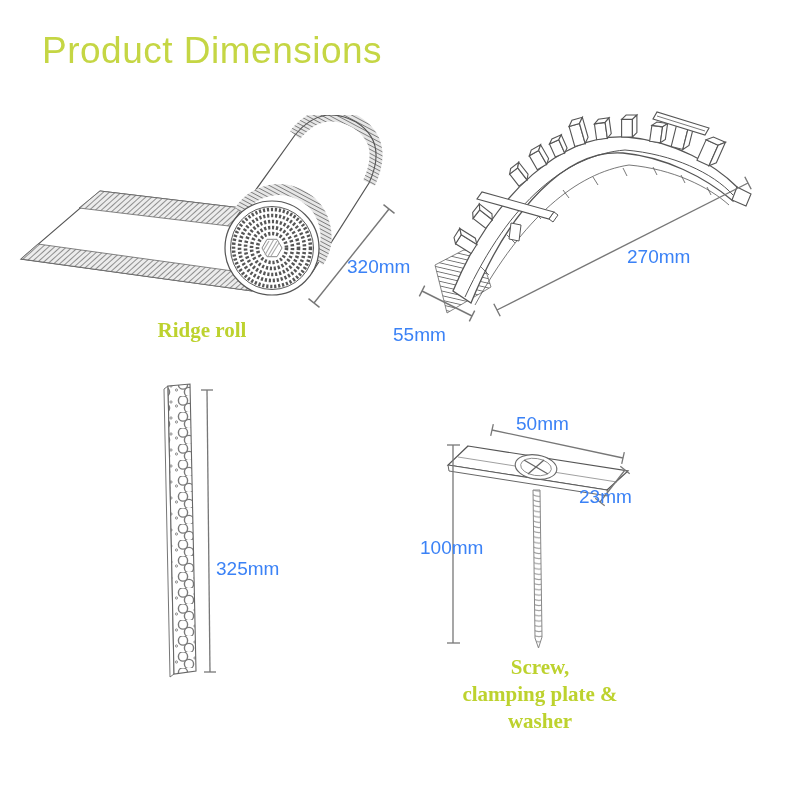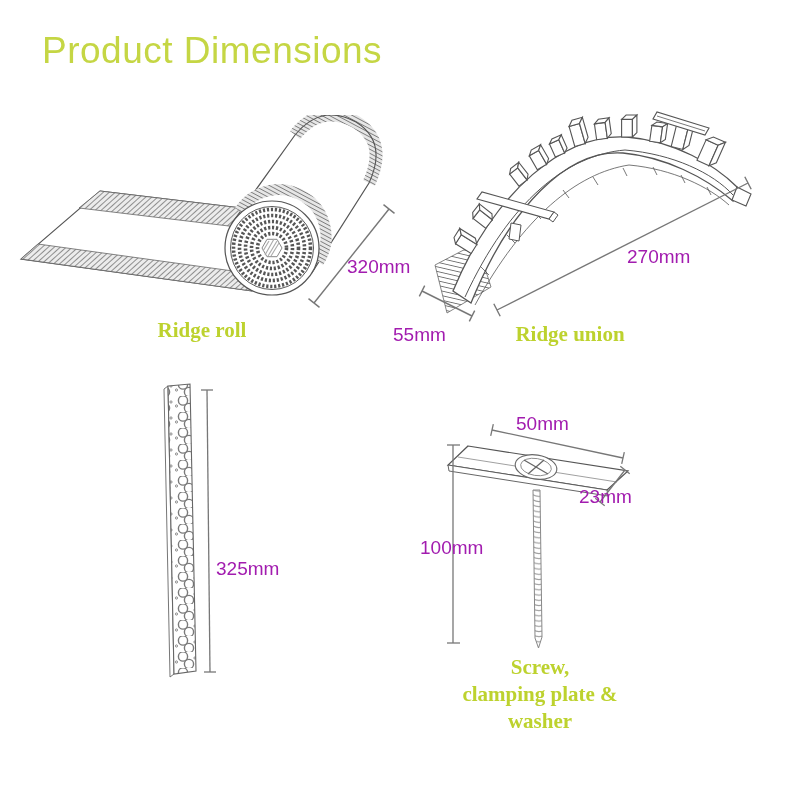--- a/index.html
+++ b/index.html
@@ -1,21 +1,21 @@
 <!DOCTYPE html>
 <html><head>
 <meta charset="utf-8">
 <style>
   html,body{margin:0;padding:0;background:#fff;}
   #canvas{position:relative;width:800px;height:800px;background:#ffffff;overflow:hidden;
           font-family:"Liberation Sans",sans-serif;}
   .page-title{position:absolute;left:14px;top:30px;font-size:37px;font-weight:400;
               color:#c5d644;letter-spacing:0.5px;margin-left:28px;}
   .fig{position:absolute;}
-  .dim-text{position:absolute;font-size:19px;font-weight:400;color:#a21caf;white-space:nowrap;}
+  .dim-text{position:absolute;font-size:19px;font-weight:400;color:#3b82f6;white-space:nowrap;}
   .prod-label{position:absolute;font-size:21px;font-weight:700;color:#bdd22e;text-align:center;font-family:Liberation Serif, serif;}
   .prod-label.multiline{white-space:pre-line;line-height:27px;}
   svg{display:block;}
 </style>
 </head>
 <body>
 
 <div id="canvas">
 
   <div class="page-title">Product Dimensions</div>
@@ -119,21 +119,20 @@
     </g>
 
     <g>
       <line x1="7" y1="196" x2="57" y2="221" stroke="#777" stroke-width="1.4"></line>
       <line x1="9.7" y1="190.6" x2="4.3" y2="201.4" stroke="#777" stroke-width="1.4"></line>
       <line x1="59.7" y1="215.6" x2="54.3" y2="226.4" stroke="#777" stroke-width="1.4"></line>
     </g>
   </svg>
   <div class="dim-text" style="left:627px;top:246px">270mm</div>
   <div class="dim-text" style="left:393px;top:324px">55mm</div>
-  <div class="prod-label" style="left:495px;top:322px;width:150px">Ridge union</div>
 
   <svg class="fig" style="left:150px;top:380px" width="130" height="300" viewBox="0 0 130 300">
     <defs>
       <pattern id="holes" width="24" height="16" patternUnits="userSpaceOnUse">
         <rect width="24" height="16" fill="#ffffff"></rect>
         <circle cx="9" cy="4.5" r="4.6" fill="none" stroke="#7a7a7a" stroke-width="1.4"></circle>
         <circle cx="15" cy="12" r="4.6" fill="none" stroke="#7a7a7a" stroke-width="1.4"></circle>
         <circle cx="2.5" cy="10" r="1.1" fill="none" stroke="#8a8a8a" stroke-width="1"></circle>
         <circle cx="21" cy="6" r="1.1" fill="none" stroke="#8a8a8a" stroke-width="1"></circle>
       </pattern>

